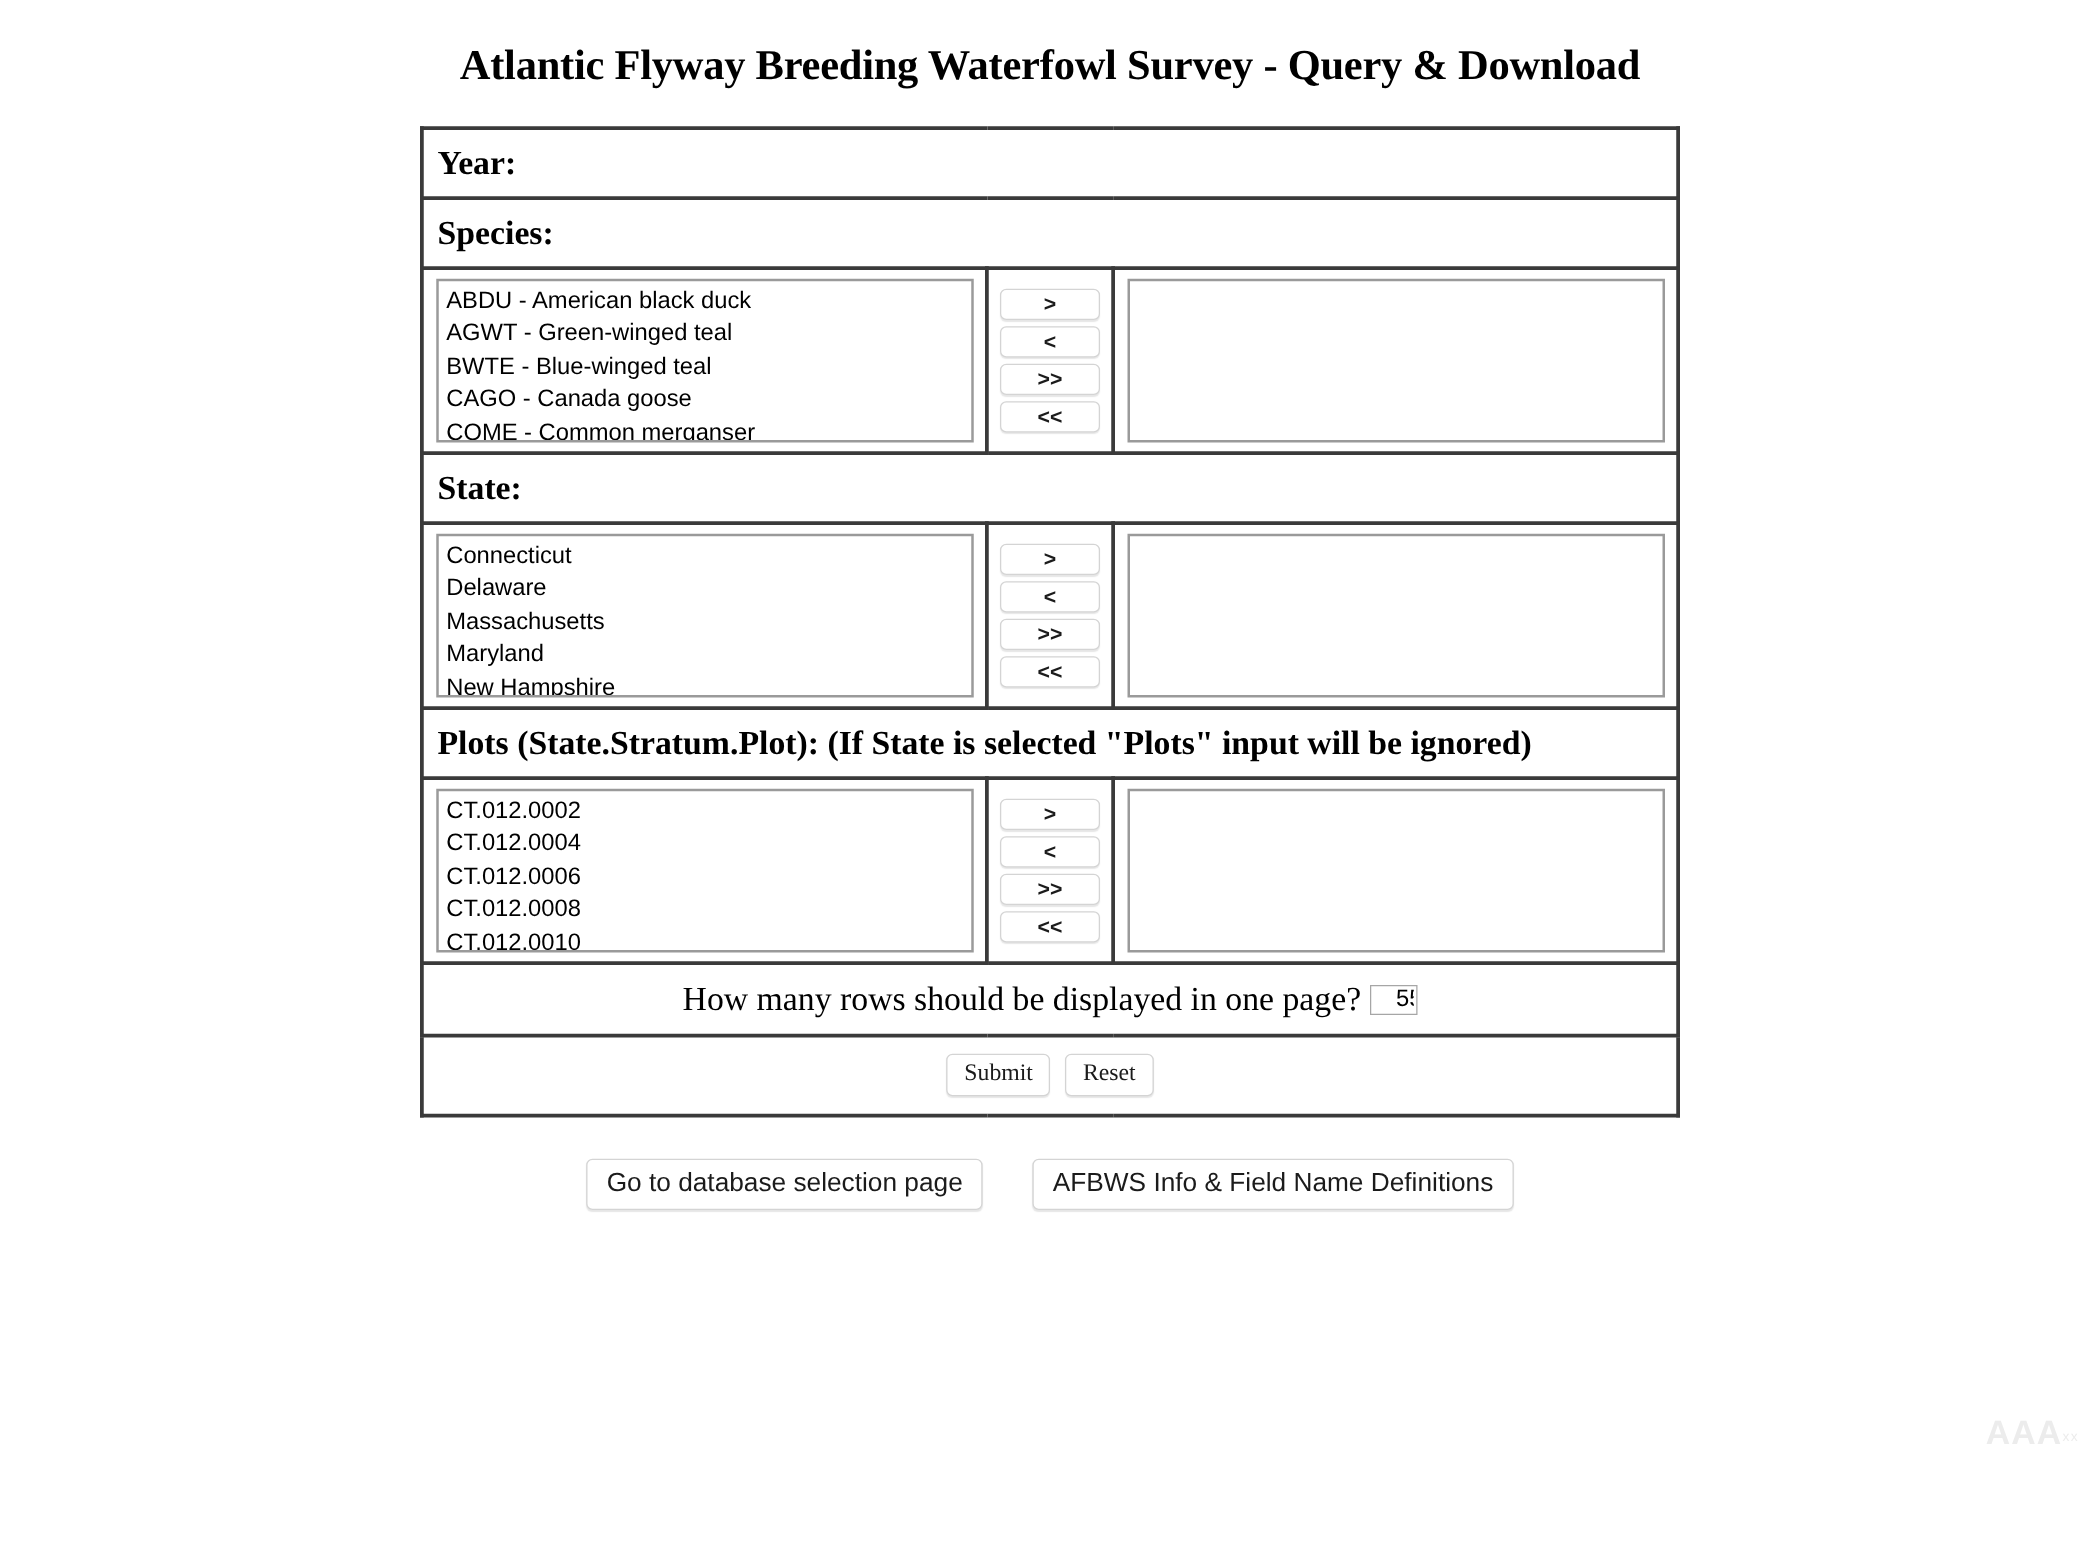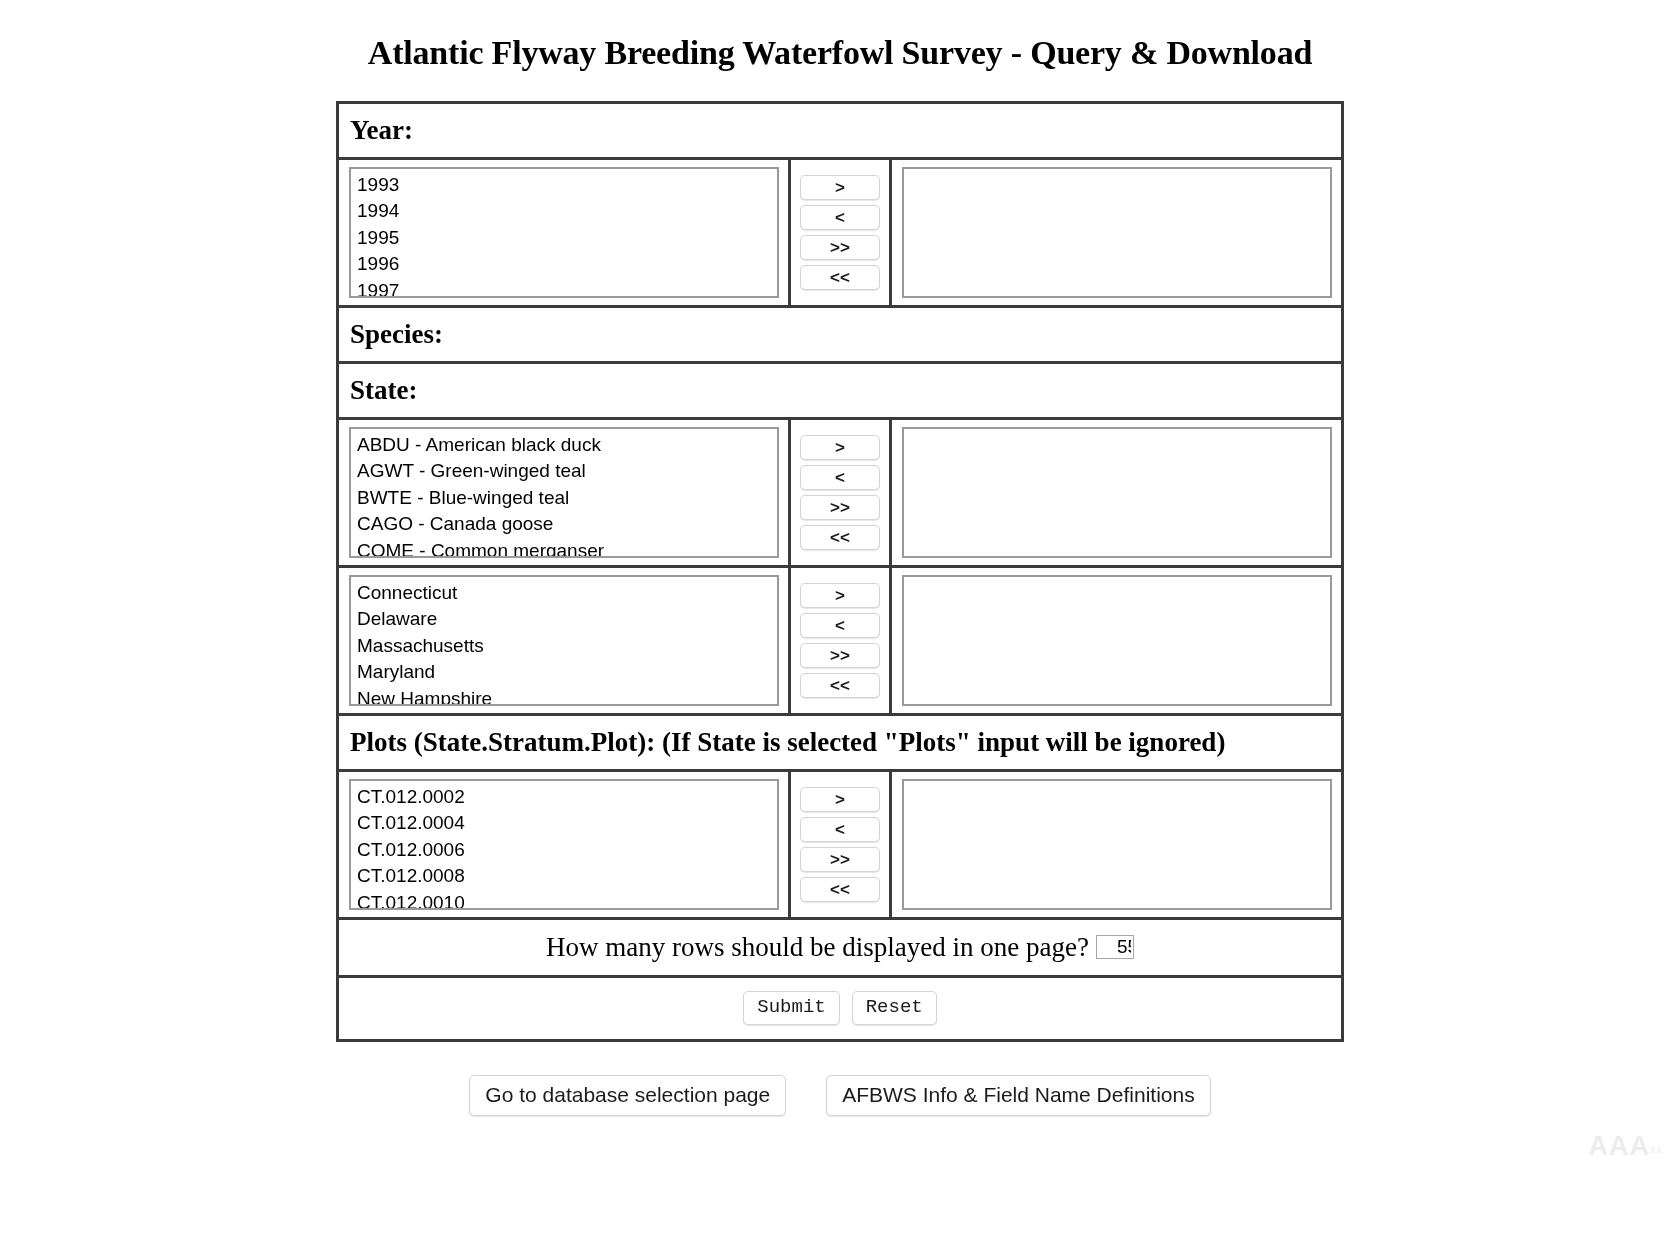--- a/index.html
+++ b/index.html
@@ -133,21 +133,21 @@
     margin-left: 7px;
     vertical-align: 3px;
     box-sizing: border-box;
   }
 
   .submit-row {
     text-align: center;
     padding: 13px 0 14px 0;
   }
   .actionbtn {
-    font-family: Liberation Mono, monospace;
+    font-family: Liberation Serif, serif;
     font-size: 19px;
     background: #ffffff;
     border: 1px solid #d4d4d4;
     border-radius: 5px;
     box-shadow: 0 1px 1px rgba(0,0,0,0.10);
     color: #1b1b1b;
     padding: 5px 13px 6px 13px;
     margin: 0 4px;
     cursor: pointer;
     line-height: 1.1;
@@ -205,54 +205,26 @@
           <col class="col-btn">
           <col class="col-dst">
       </colgroup>
       <tbody>
 
         <tr>
           <td colspan="3">
             <div class="section-label">Year:</div>
           </td>
         </tr>
-        <tr>
-          <td>
-            <div class="listbox">
-              <div class="opt">1993</div>
-              <div class="opt">1994</div>
-              <div class="opt">1995</div>
-              <div class="opt">1996</div>
-              <div class="opt">1997</div>
-            </div>
-          </td>
-          <td>
-            <div class="btncol">
-              <button class="xferbtn">&gt;</button>
-              <button class="xferbtn">&lt;</button>
-              <button class="xferbtn">&gt;&gt;</button>
-              <button class="xferbtn">&lt;&lt;</button>
-            </div>
-          </td>
-          <td>
-            <div class="listbox empty"></div>
-          </td>
-        </tr>
 
         <tr>
           <td colspan="3">
             <div class="section-label">Species:</div>
           </td>
         </tr>
-        <tr>
-          <td colspan="3">
-            <div class="section-label">State:</div>
-          </td>
-        </tr>
-
         <tr>
           <td>
             <div class="listbox">
               <div class="opt">ABDU - American black duck</div>
               <div class="opt">AGWT - Green-winged teal</div>
               <div class="opt">BWTE - Blue-winged teal</div>
               <div class="opt">CAGO - Canada goose</div>
               <div class="opt">COME - Common merganser</div>
             </div>
           </td>
@@ -261,20 +233,26 @@
               <button class="xferbtn">&gt;</button>
               <button class="xferbtn">&lt;</button>
               <button class="xferbtn">&gt;&gt;</button>
               <button class="xferbtn">&lt;&lt;</button>
             </div>
           </td>
           <td>
             <div class="listbox empty"></div>
           </td>
         </tr>
+
+        <tr>
+          <td colspan="3">
+            <div class="section-label">State:</div>
+          </td>
+        </tr>
         <tr>
           <td>
             <div class="listbox">
               <div class="opt">Connecticut</div>
               <div class="opt">Delaware</div>
               <div class="opt">Massachusetts</div>
               <div class="opt">Maryland</div>
               <div class="opt">New Hampshire</div>
             </div>
           </td>

